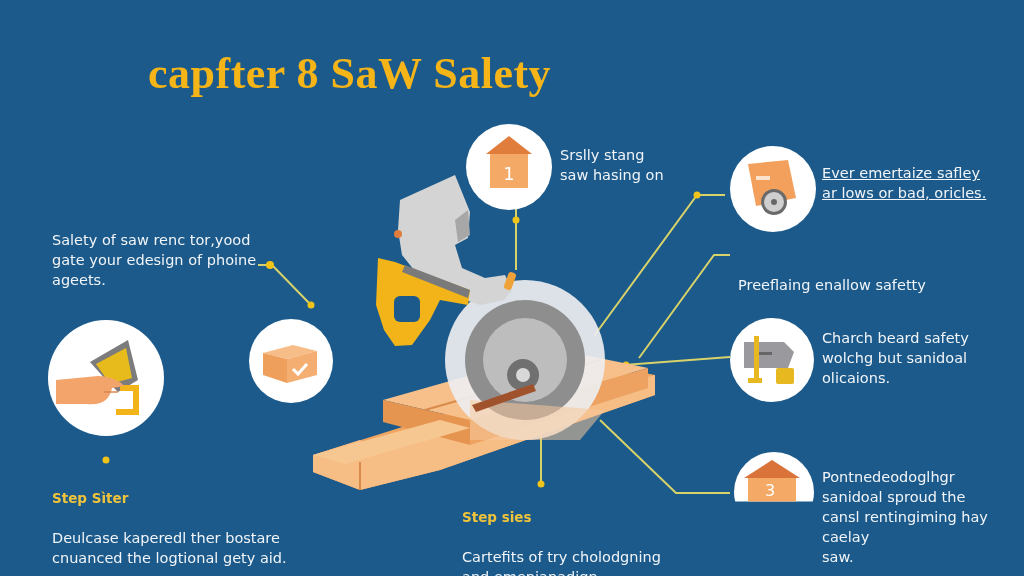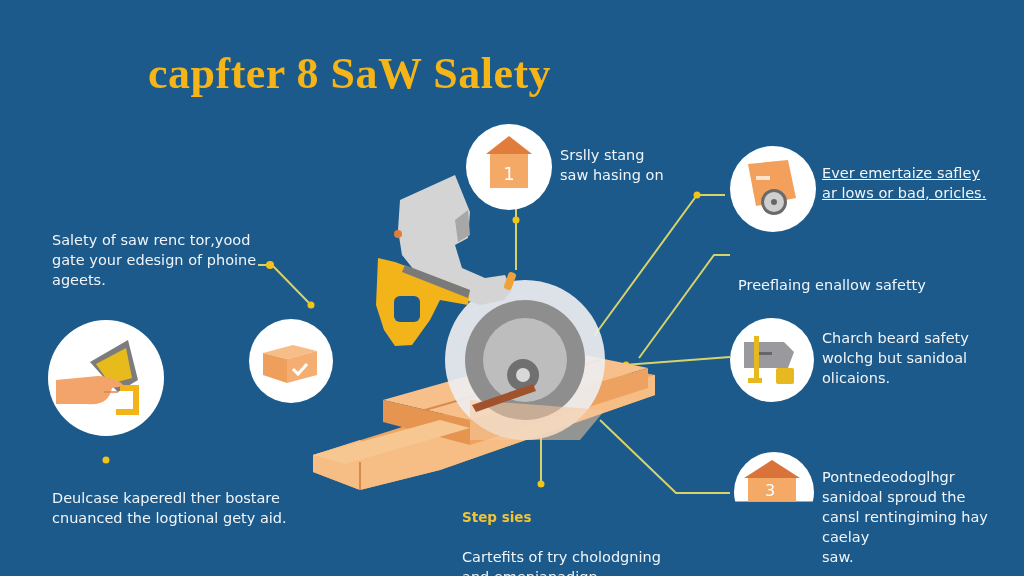--- a/index.html
+++ b/index.html
@@ -74,20 +74,21 @@
     </g>
   </svg>
 
   <div class="title">capfter 8 SaW Salety</div>
 
   <div class="txt" style="left:52px; top:230px;">Salety of saw renc tor,yood
 gate your edesign of phoine
 ageets.</div>
 
   <div class="txt" style="left:52px; top:468px;">
+    <span class="step">Step Sìter</span>
     <span>Deulcase kaperedl ther bostare
 cnuanced the logtional gety aid.</span>
   </div>
 
   <div class="circle" style="left:48px; top:320px; width:116px; height:116px;">
     <svg width="116" height="116" viewBox="0 0 116 116">
       <polygon points="42,42 80,20 90,60 70,72 58,60" fill="#7c7c7c"></polygon>
       <polygon points="48,44 78,28 84,58 62,64" fill="#e8bb1c"></polygon>
       <path d="M72,68 L88,68 L88,92 L68,92" stroke="#f2b418" stroke-width="6" fill="none"></path>
       <path d="M8,60 L50,56 C62,56 74,62 76,66 L64,68 C62,78 56,86 38,84 L8,84 Z" fill="#f3a46a"></path>

